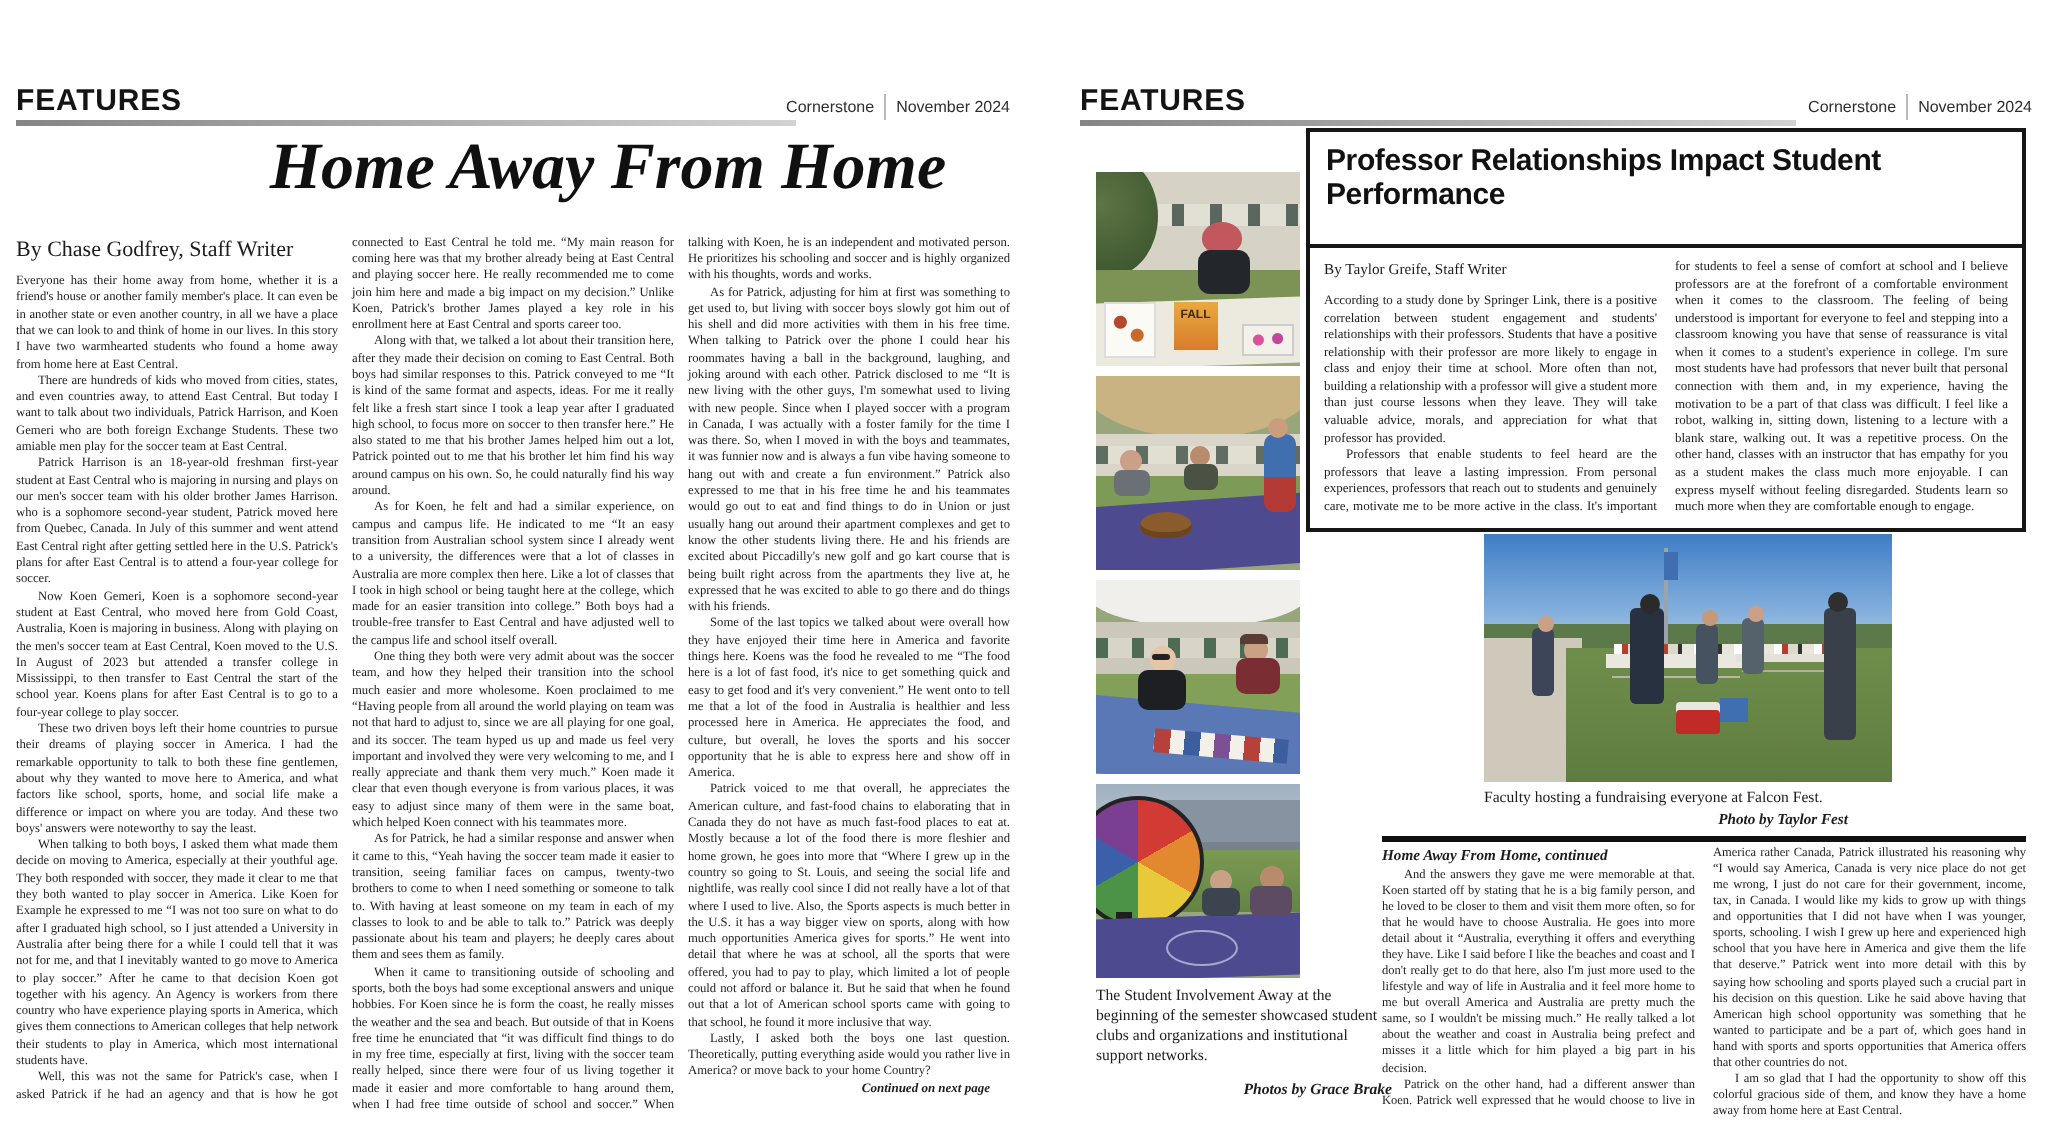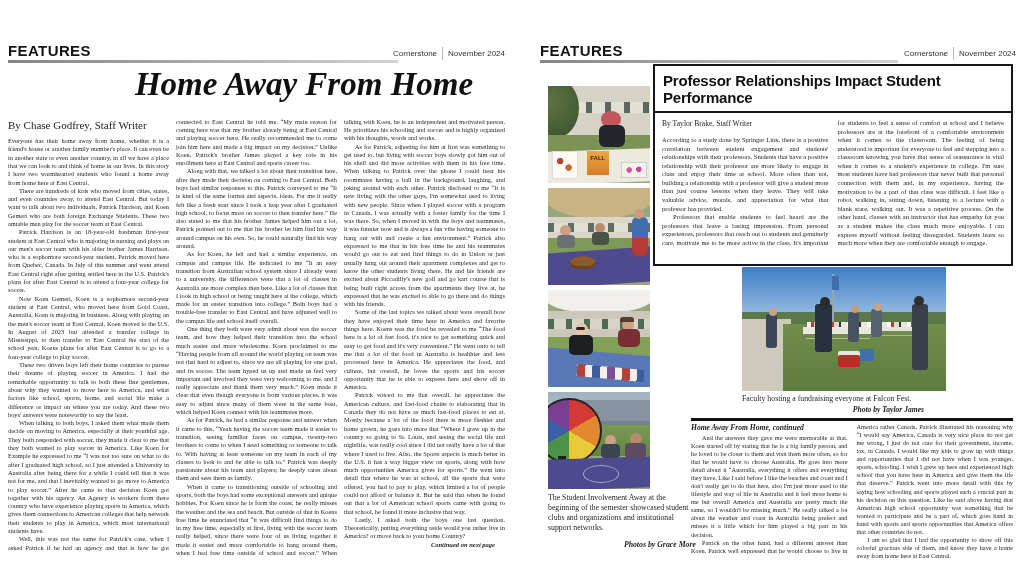--- a/index.html
+++ b/index.html
@@ -96,21 +96,21 @@
   .p4-s2{right:4%;top:53%;width:21px;height:15px;border-radius:4px;background:#5d4a63;}
 
   .strip-caption{position:absolute;left:8px;top:451px;width:148px;
                  font-size:7.8px;line-height:1.28;text-align:left;}
   .strip-credit{margin-top:7px;font-weight:bold;font-style:italic;text-align:right;font-size:7.8px;}
 
   
   .article-box{position:absolute;left:113px;top:22px;width:360px;height:202px;
                border:2px solid #161616;box-sizing:border-box;background:#fff;}
   .ab-title{font-family:"Liberation Sans",sans-serif;font-weight:bold;font-size:15px;
-            letter-spacing:-.2px;padding:6px 8px 5px;border-bottom:2px solid #161616;color:#111;}
+            letter-spacing:-.2px;padding:6px 8px 16px;border-bottom:2px solid #161616;color:#111;}
   .ab-cols{padding:6px 7px 0;height:158px;box-sizing:border-box;columns:2;column-gap:9px;
            font-size:6.5px;line-height:1.32;text-align:justify;overflow:hidden;}
   .ab-byline{font-size:7.6px;margin:0 0 7px 0;text-indent:0;}
 
   
   .bbq{position:absolute;left:202px;top:225px;width:204px;height:124px;overflow:hidden;background:#6d8b4a;}
   .bbq span{position:absolute;display:block;}
   .b-sky{left:0;top:0;right:0;height:42%;background:linear-gradient(#3e7ec6,#9cc0e4);}
   .b-tree{left:0;top:36%;right:0;height:10%;background:#5c7a49;}
   .b-path{left:0;top:42%;width:24%;bottom:0;background:#cfc9bc;}
@@ -249,27 +249,27 @@
         <span class="p4-emb"></span>
         <span class="p4-h1"></span>
         <span class="p4-s1"></span>
         <span class="p4-h2"></span>
         <span class="p4-s2"></span>
       </div>
     </div>
 
     <div class="strip-caption">
       <span>The Student Involvement Away at the beginning of the semester showcased student clubs and organizations and institutional support networks.</span>
-      <div class="strip-credit">Photos by Grace More</div>
+      <div class="strip-credit">Photos by Grace Brake</div>
     </div>
 
     <div class="article-box">
       <div class="ab-title">Professor Relationships Impact Student Performance</div>
       <div class="ab-cols">
-        <p class="ab-byline">By Taylor Brake, Staff Writer</p>
+        <p class="ab-byline">By Taylor Greife, Staff Writer</p>
         <div class="flow first-flush">
             <p class="para">According to a study done by Springer Link, there is a positive correlation between student engagement and students' relationships with their professors. Students that have a positive relationship with their professor are more likely to engage in class and enjoy their time at school. More often than not, building a relationship with a professor will give a student more than just course lessons when they leave. They will take valuable advice, morals, and appreciation for what that professor has provided.</p>
             <p class="para">Professors that enable students to feel heard are the professors that leave a lasting impression. From personal experiences, professors that reach out to students and genuinely care, motivate me to be more active in the class. It's important for students to feel a sense of comfort at school and I believe professors are at the forefront of a comfortable environment when it comes to the classroom. The feeling of being understood is important for everyone to feel and stepping into a classroom knowing you have that sense of reassurance is vital when it comes to a student's experience in college. I'm sure most students have had professors that never built that personal connection with them and, in my experience, having the motivation to be a part of that class was difficult. I feel like a robot, walking in, sitting down, listening to a lecture with a blank stare, walking out. It was a repetitive process. On the other hand, classes with an instructor that has empathy for you as a student makes the class much more enjoyable. I can express myself without feeling disregarded. Students learn so much more when they are comfortable enough to engage.</p>
           </div>
       </div>
     </div>
 
     <div class="bbq">
       <span class="b-sky"></span>
       <span class="b-tree"></span>
@@ -288,21 +288,21 @@
       <span class="b-f2h"></span>
       <span class="fig b-f3"></span>
       <span class="b-f3h"></span>
       <span class="fig b-f4"></span>
       <span class="b-f4h"></span>
       <span class="fig b-f5"></span>
       <span class="b-f5h"></span>
     </div>
     <div class="bbq-caption">
       <span>Faculty hosting a fundraising everyone at Falcon Fest.</span>
-      <div class="bbq-credit">Photo by Taylor James</div>
+      <div class="bbq-credit">Photo by Taylor Fest</div>
     </div>
 
     <div class="cont-rule"></div>
     <div class="cont">
       <div class="cont-cols">
         <p class="cont-head">Home Away From Home, continued</p>
         <div class="flow">
             <p class="para">And the answers they gave me were memorable at that. Koen started off by stating that he is a big family person, and he loved to be closer to them and visit them more often, so for that he would have to choose Australia. He goes into more detail about it “Australia, everything it offers and everything they have. Like I said before I like the beaches and coast and I don't really get to do that here, also I'm just more used to the lifestyle and way of life in Australia and it feel more home to me but overall America and Australia are pretty much the same, so I wouldn't be missing much.” He really talked a lot about the weather and coast in Australia being prefect and misses it a little which for him played a big part in his decision.</p>
             <p class="para">Patrick on the other hand, had a different answer than Koen. Patrick well expressed that he would choose to live in America rather Canada, Patrick illustrated his reasoning why “I would say America, Canada is very nice place do not get me wrong, I just do not care for their government, income, tax, in Canada. I would like my kids to grow up with things and opportunities that I did not have when I was younger, sports, schooling. I wish I grew up here and experienced high school that you have here in America and give them the life that deserve.” Patrick went into more detail with this by saying how schooling and sports played such a crucial part in his decision on this question. Like he said above having that American high school opportunity was something that he wanted to participate and be a part of, which goes hand in hand with sports and sports opportunities that America offers that other countries do not.</p>
             <p class="para">I am so glad that I had the opportunity to show off this colorful gracious side of them, and know they have a home away from home here at East Central.</p>

